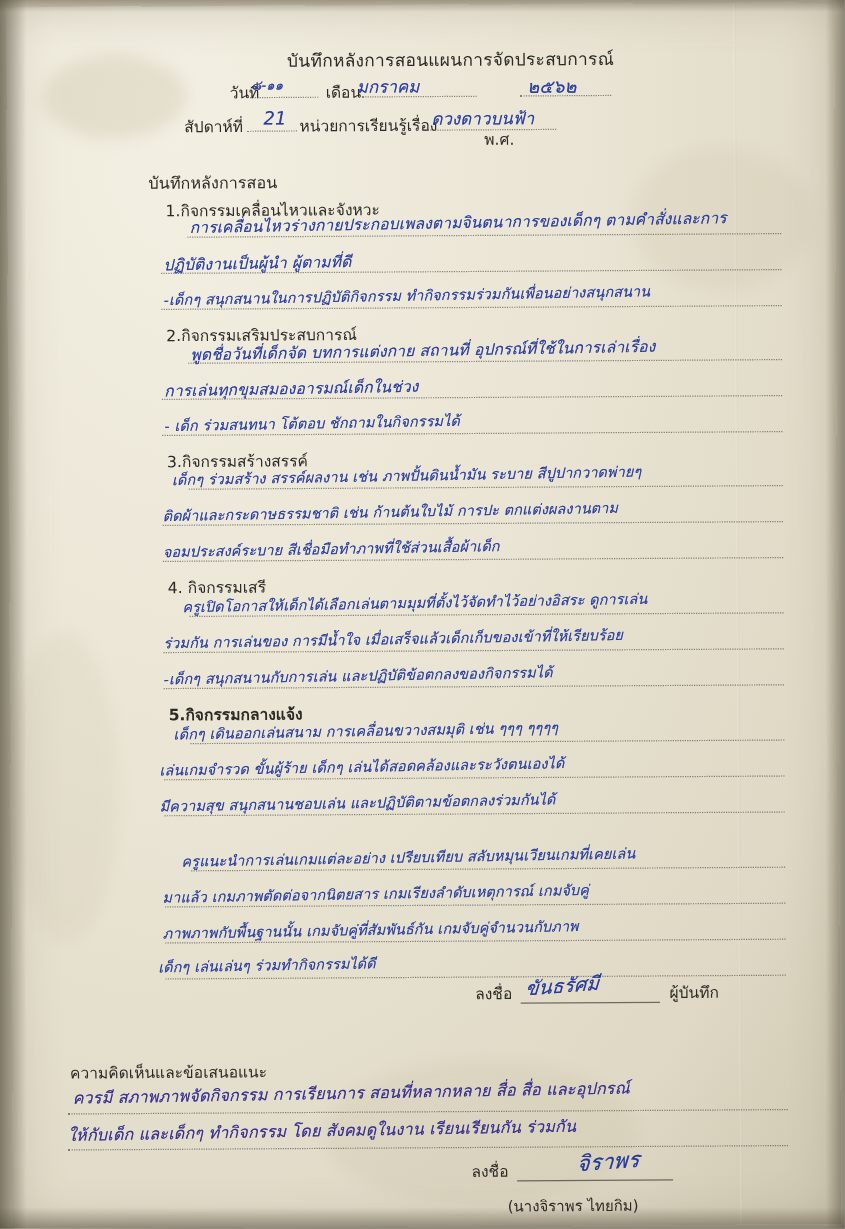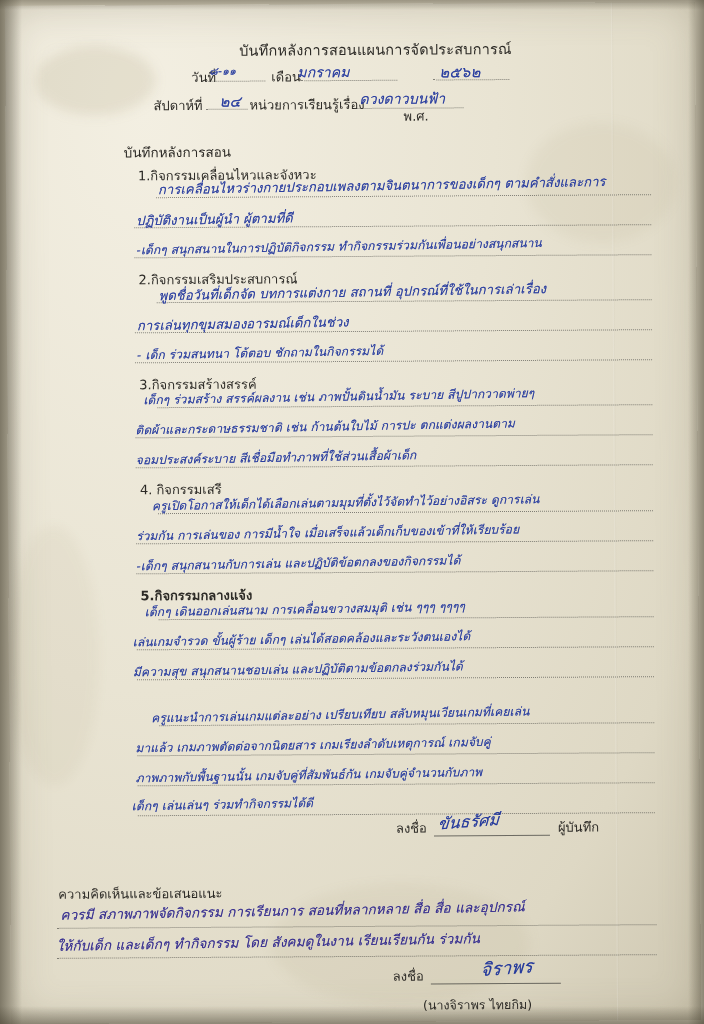--- a/index.html
+++ b/index.html
@@ -146,21 +146,21 @@
 
       <div class="print label" style="left:266px;top:62px;">เดือน</div>
       <div class="hand" style="left:292px;top:57px;font-size:14px;">มกราคม</div>
       <div class="dots" style="left:296px;top:76px;width:96px;"></div>
 
       <div class="print label" style="left:398px;top:62px;margin-top:40px;">พ.ศ.</div>
       <div class="hand" style="left:434px;top:57px;font-size:15px;">๒๕๖๒</div>
       <div class="dots" style="left:428px;top:76px;width:76px;"></div>
 
       <div class="print label" style="left:148px;top:90px;">สัปดาห์ที่</div>
-      <div class="hand" style="left:214px;top:85px;font-size:15px;">๒๔</div>
+      <div class="hand" style="left:214px;top:85px;font-size:15px;">21</div>
       <div class="dots" style="left:200px;top:104px;width:42px;"></div>
 
       <div class="print label" style="left:244px;top:90px;">หน่วยการเรียนรู้เรื่อง</div>
       <div class="hand" style="left:354px;top:84px;font-size:14px;">ดวงดาวบนฟ้า</div>
       <div class="dots" style="left:348px;top:104px;width:110px;"></div>
 
       <div class="print heading" style="left:118px;top:136px;">บันทึกหลังการสอน</div>
 
       <div class="print sub" style="left:132px;top:160px;">1.กิจกรรมเคลื่อนไหวและจังหวะ</div>
       <div class="dots" style="left:150px;top:192px;width:495px;"></div>

